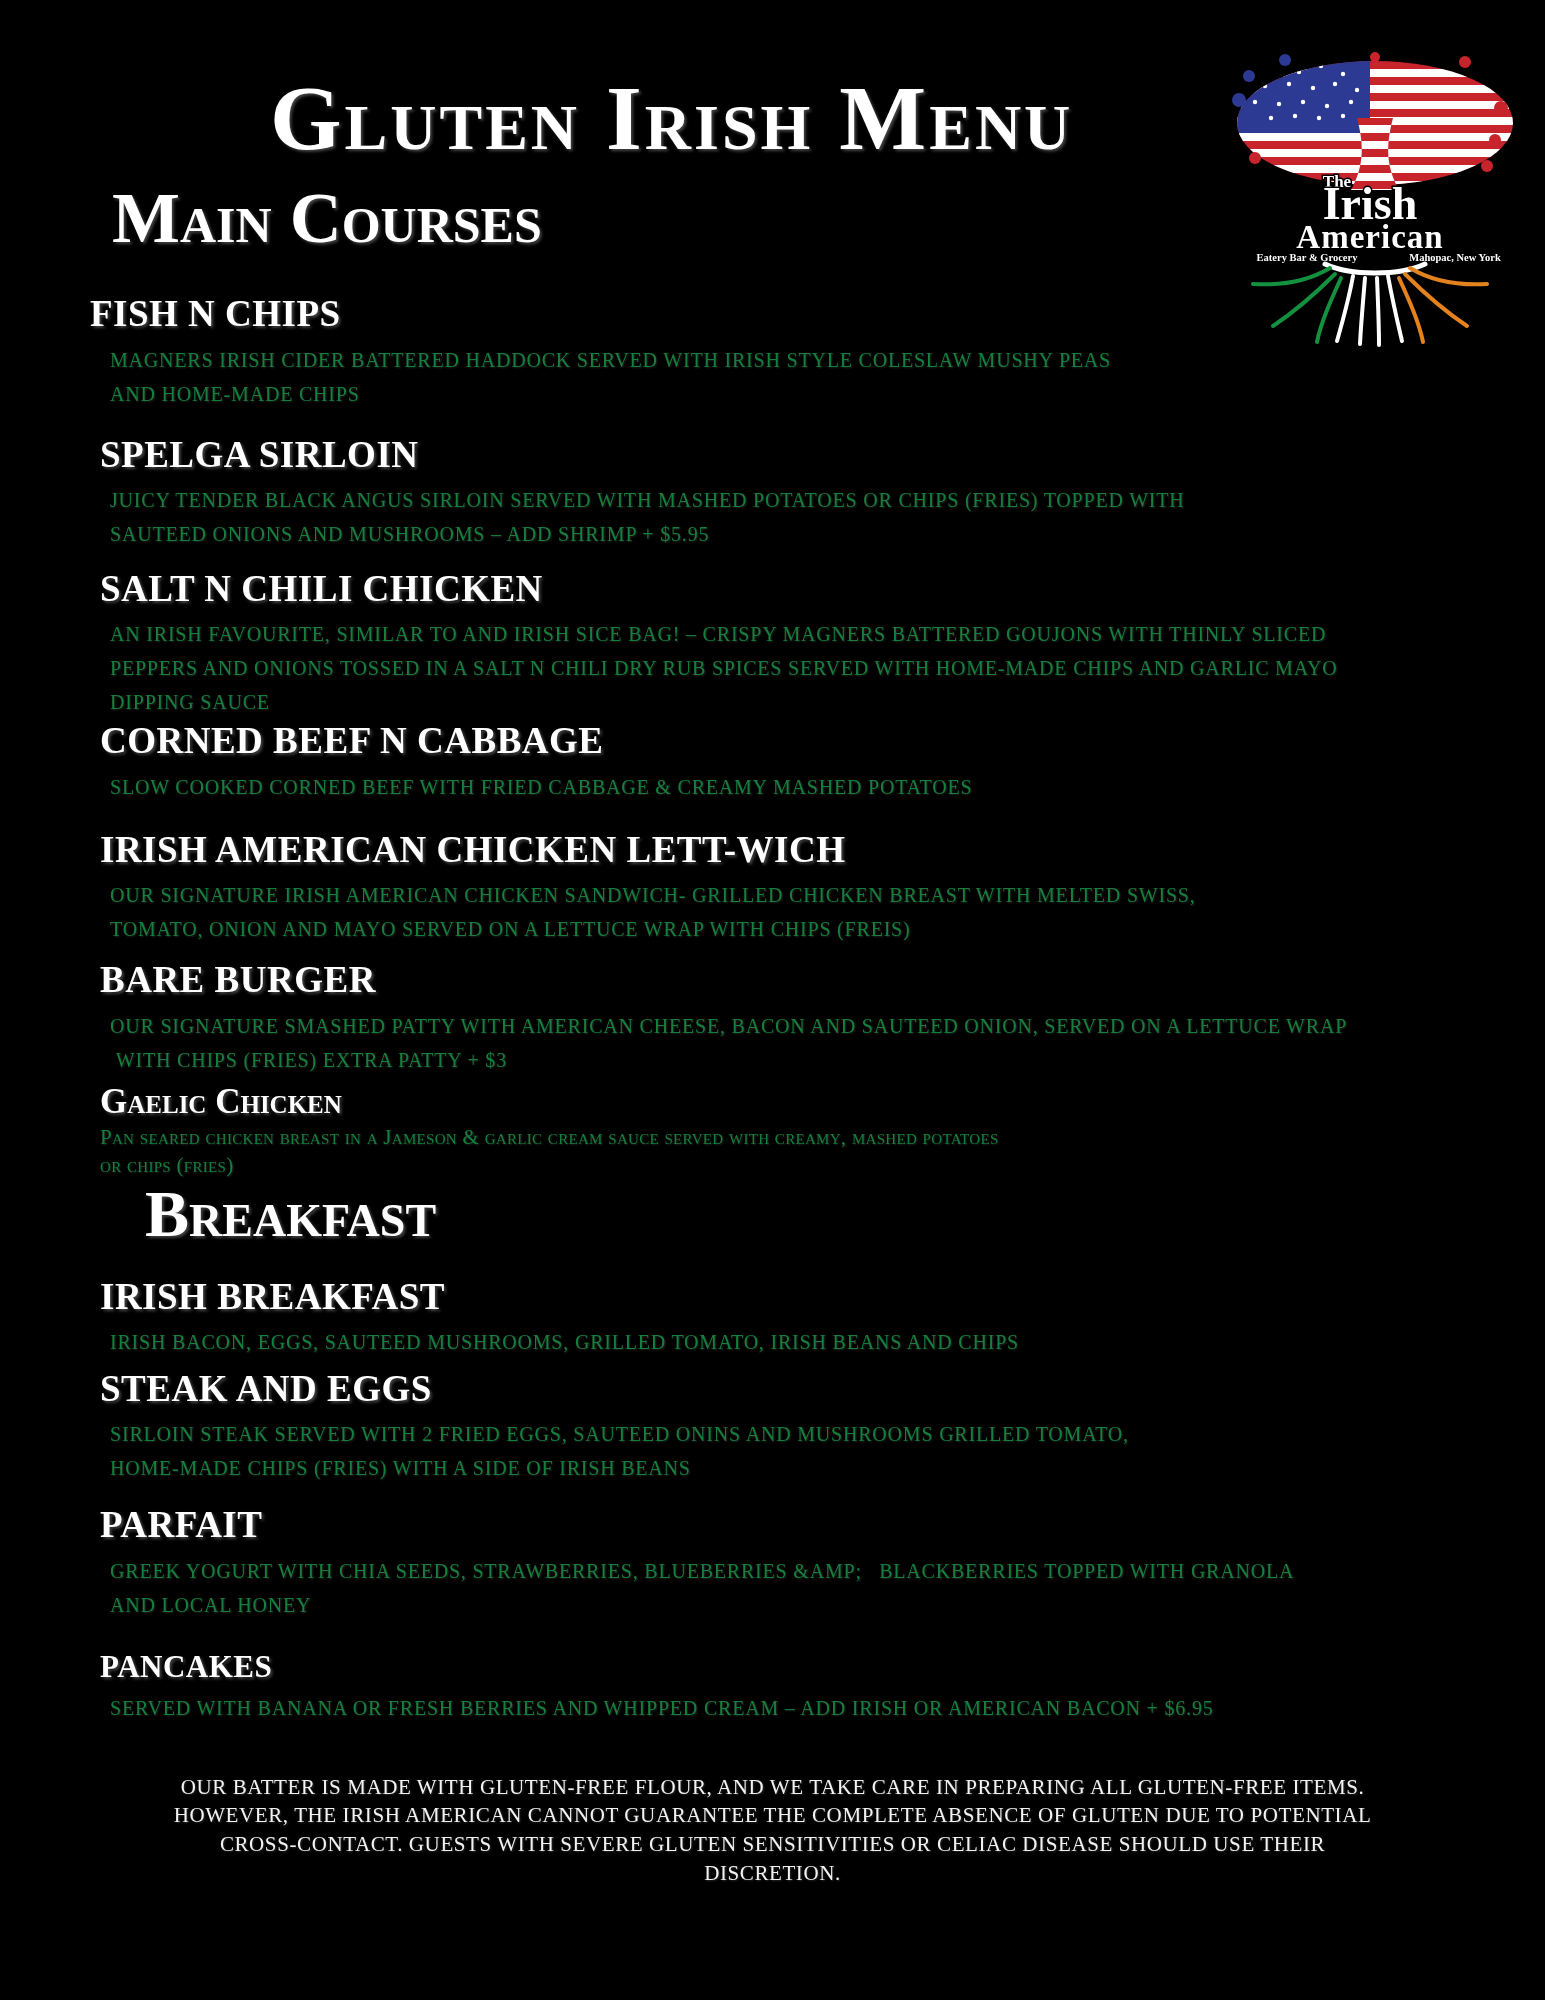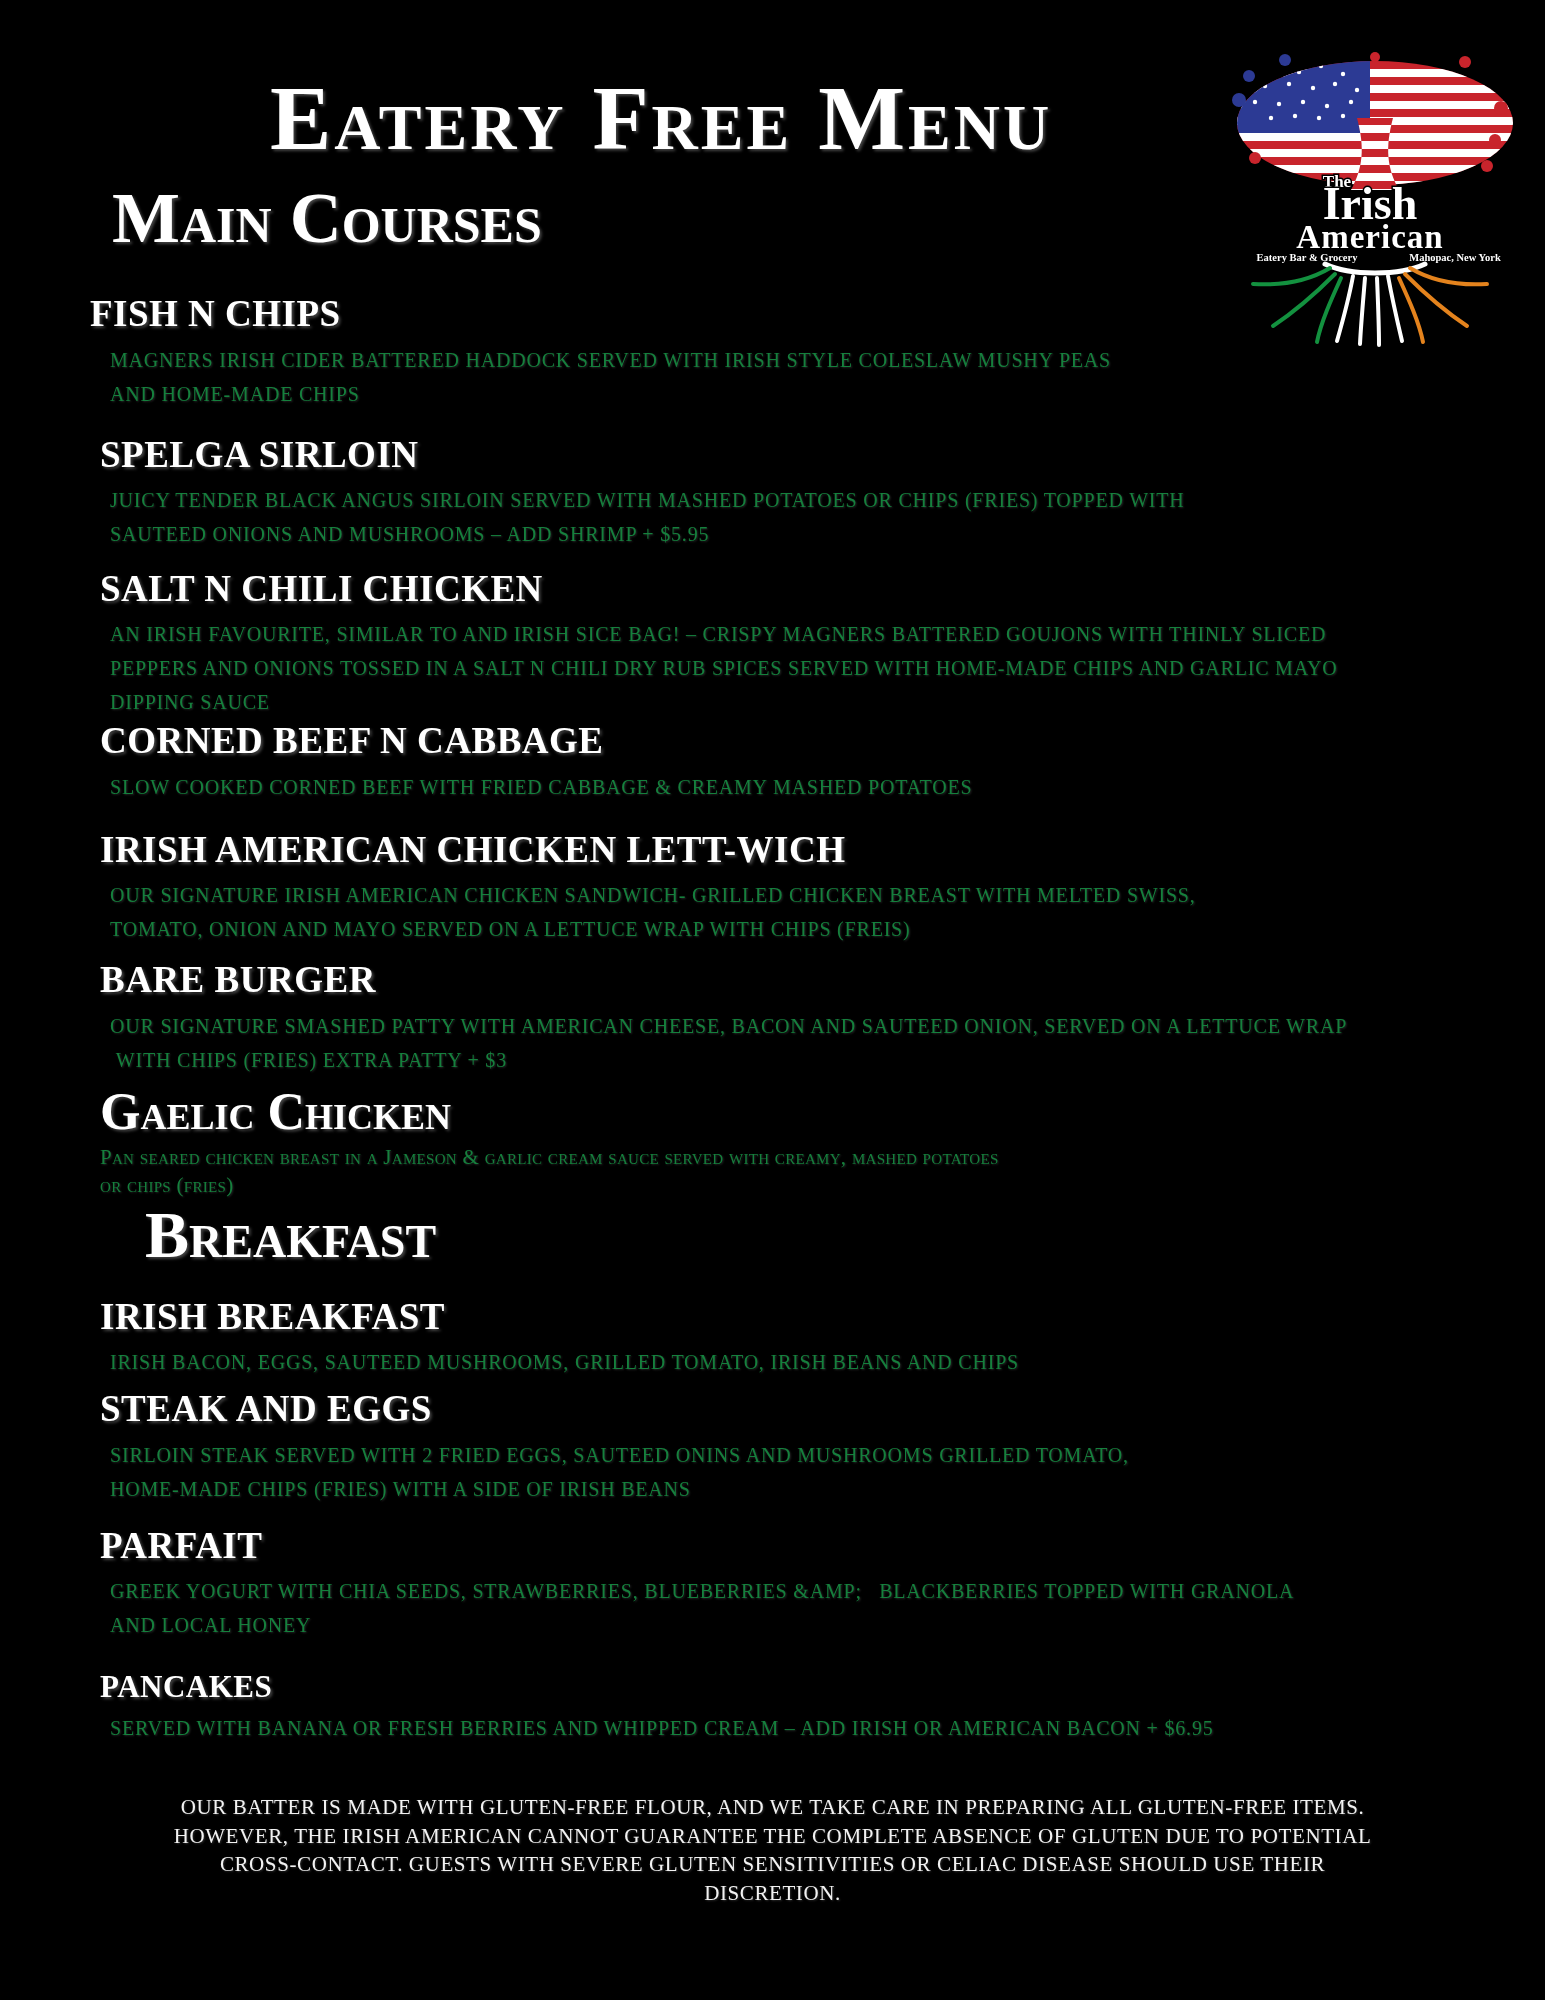--- a/index.html
+++ b/index.html
@@ -40,21 +40,21 @@
     max-width:1400px;
   }
   .i-fish{margin-top:36px}
   .i-fish h3{margin-left:-10px}
   .i-spelga{margin-top:22px}
   .i-salt{margin-top:16px}
   .i-corned{margin-top:0}
   .i-lett{margin-top:24px}
   .i-bare{margin-top:12px}
   .i-gaelic{margin-top:4px}
-  .i-gaelic h3{font-variant:small-caps;font-size:52px;letter-spacing:0;}
+  .i-gaelic h3{font-variant:small-caps;font-size:35px;letter-spacing:0;}
   .i-gaelic .desc{font-variant:small-caps;letter-spacing:.3px;line-height:1.35;font-size:21px;margin:0;}
   .i-irishbk{margin-top:26px}
   .i-steak{margin-top:8px}
   .i-parfait{margin-top:18px}
   .i-pancakes{margin-top:26px}
   .i-pancakes h3{font-size:31px}
   
   .disclaimer{
     width:1330px;margin:48px auto 0;text-align:center;
     font-weight:normal;font-size:21px;line-height:1.36;letter-spacing:.6px;
@@ -153,21 +153,21 @@
       <text x="112" y="139" font-size="17" text-anchor="middle">The</text>
       <text x="145" y="171" font-size="46" text-anchor="middle">Irish</text>
       <text x="145" y="200" font-size="33" text-anchor="middle" letter-spacing="1">American</text>
     </g>
     <g fill="#fff" font-weight="bold">
       <text x="82" y="213" font-size="10.5" text-anchor="middle">Eatery Bar &amp; Grocery</text>
       <text x="230" y="213" font-size="10.5" text-anchor="middle">Mahopac, New York</text>
     </g>
   </svg>
 
-  <h1 class="menu-title">Eatery Free Menu</h1>
+  <h1 class="menu-title">Gluten Irish Menu</h1>
 
   <h2 class="section-title main-courses">Main Courses</h2>
 
   <div class="menu">
 
     <div class="item i-fish">
       <h3>FISH N CHIPS</h3>
       <p class="desc">MAGNERS IRISH CIDER BATTERED HADDOCK SERVED WITH IRISH STYLE COLESLAW MUSHY PEAS
 AND HOME-MADE CHIPS</p>
     </div>

